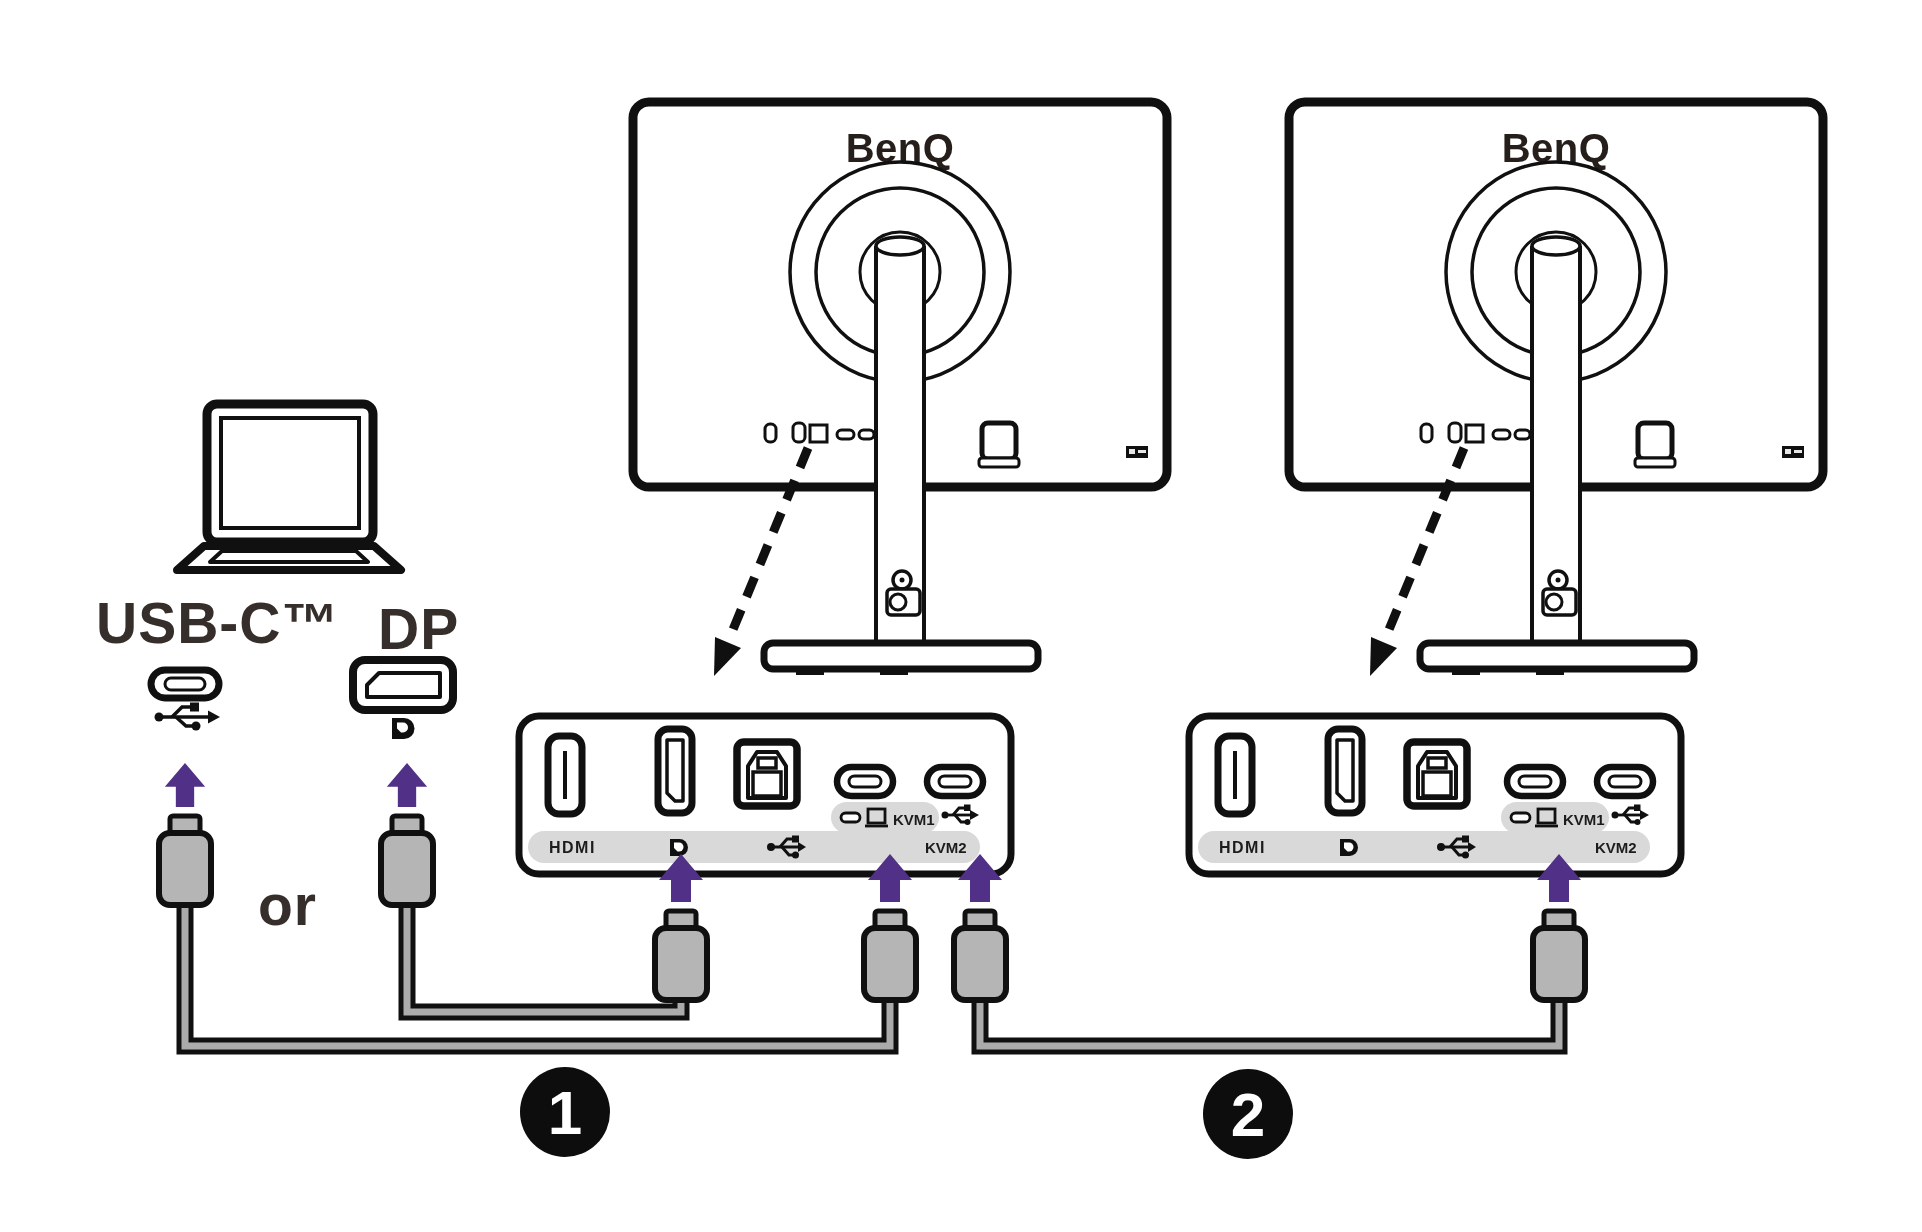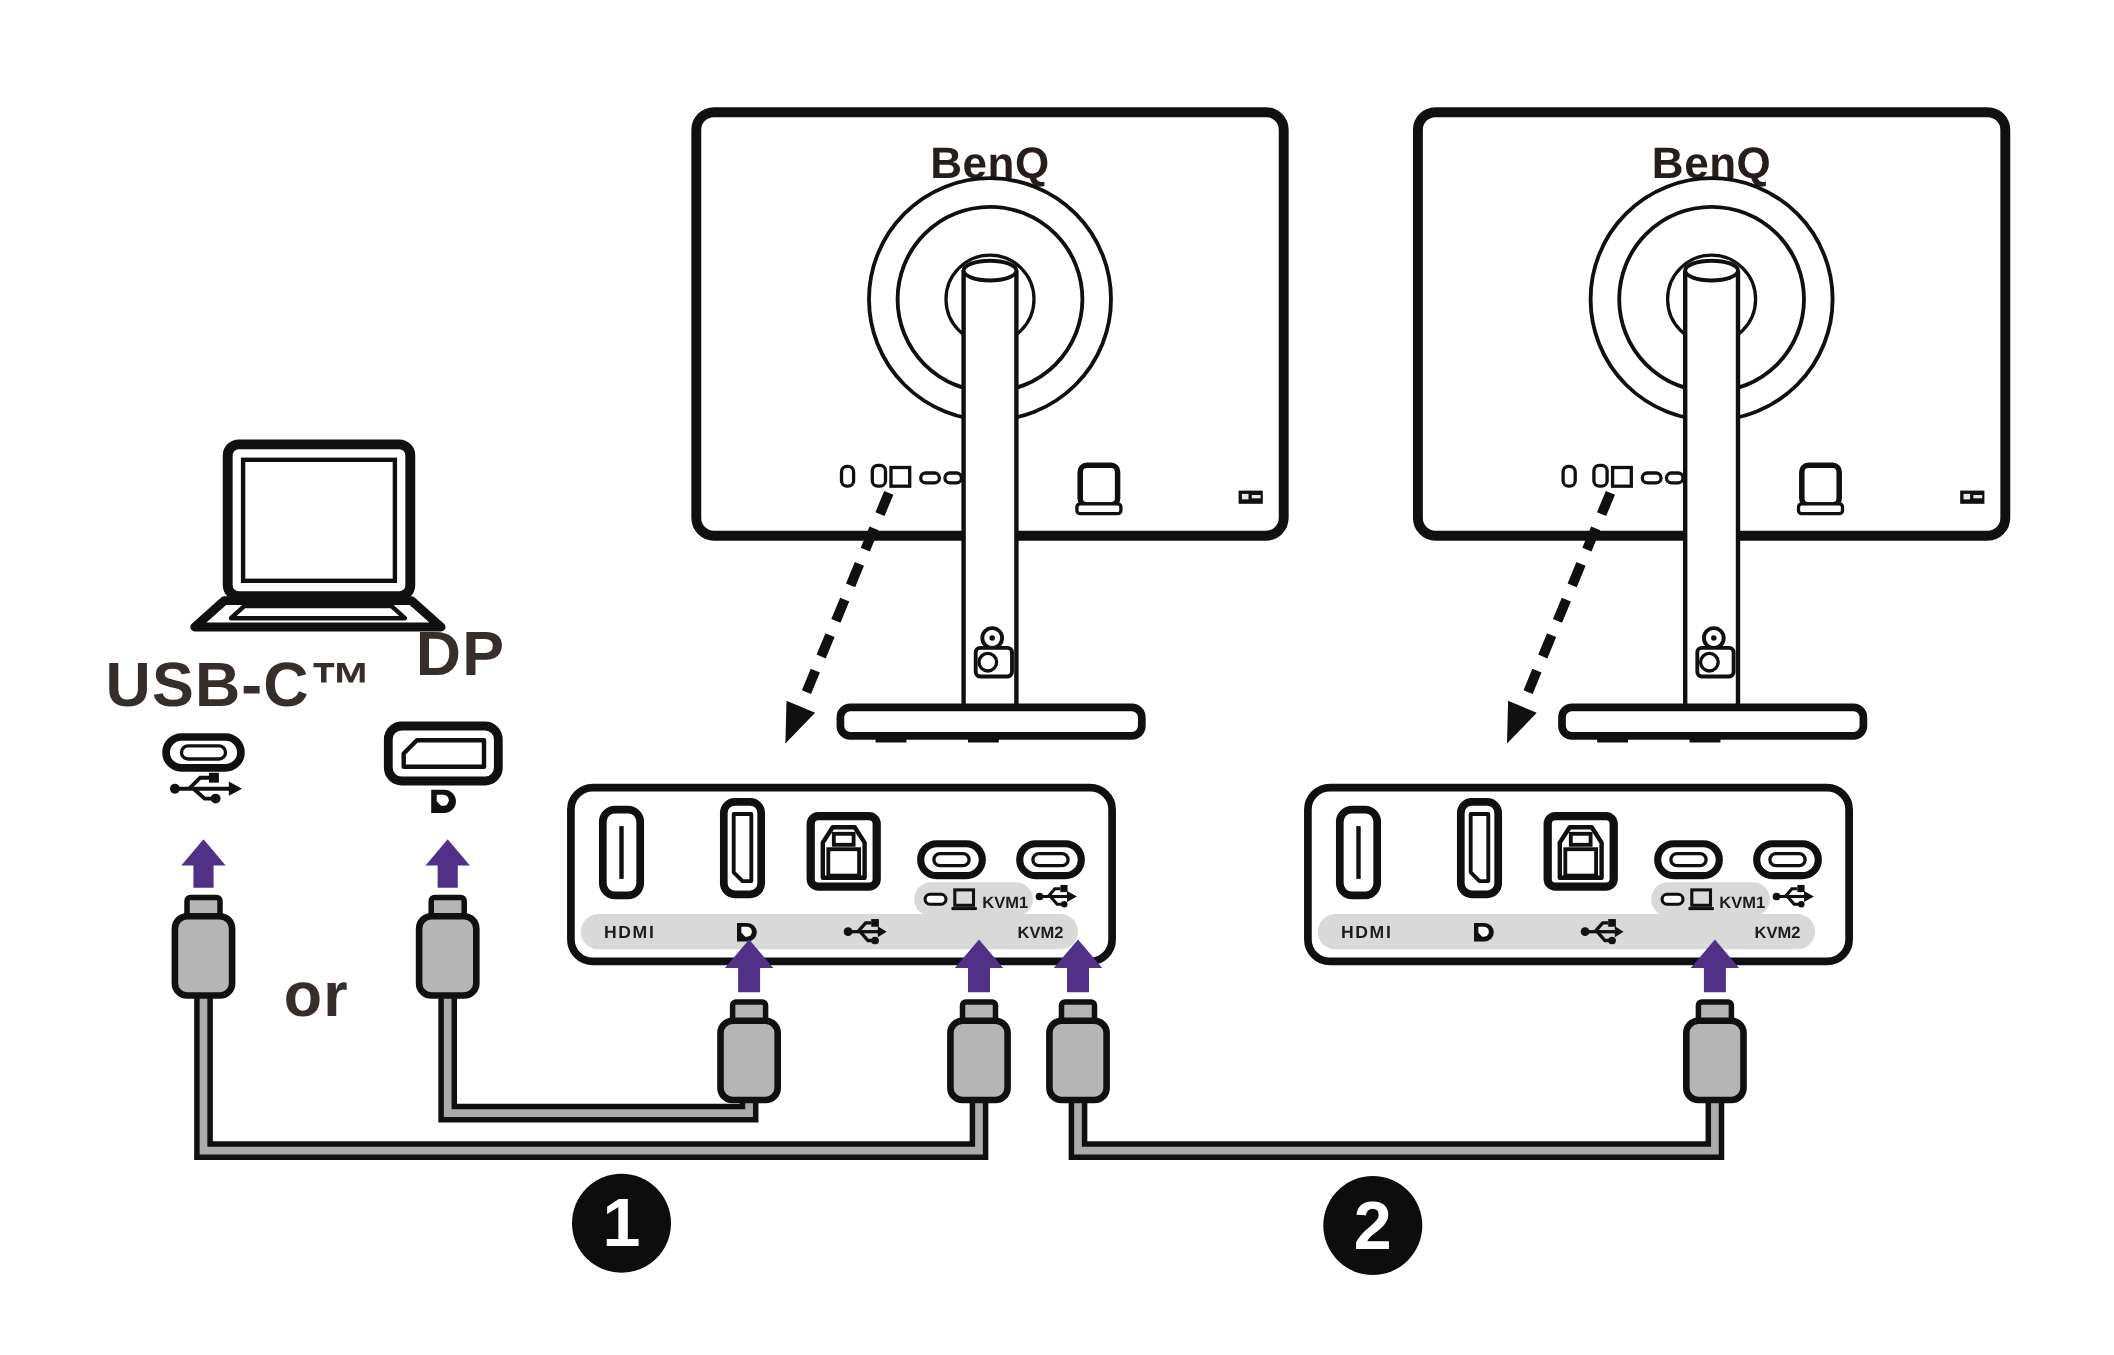--- a/index.html
+++ b/index.html
@@ -45,21 +45,21 @@
   </svg>
 
   <svg class="abs" style="left:165px;top:398px" width="250" height="195" viewBox="0 0 250 195">
     <rect x="42" y="6" width="166" height="138" rx="10" fill="#fff" stroke="var(--outline_ink)" stroke-width="9"></rect>
     <rect x="56" y="20" width="138" height="110" fill="none" stroke="var(--outline_ink)" stroke-width="4"></rect>
     <polygon points="39,148 209,148 236,172 12,172" fill="#fff" stroke="var(--outline_ink)" stroke-width="8" stroke-linejoin="round"></polygon>
     <polygon points="57,153 191,153 203,164 45,164" fill="none" stroke="var(--outline_ink)" stroke-width="4" stroke-linejoin="round"></polygon>
   </svg>
 
   <div class="abs label label-big" style="left:96px;top:590px">USB-C™</div>
-  <div class="abs label label-big" style="left:378px;top:562px">DP</div>
+  <div class="abs label label-big" style="left:378px;top:596px">DP</div>
   <div class="abs label label-big" style="left:258px;top:872px">or</div>
 
   <svg class="abs" style="left:146px;top:664px" width="78" height="68" viewBox="0 0 78 68">
     <rect x="5" y="6" width="68" height="28" rx="14" fill="#fff" stroke="var(--outline_ink)" stroke-width="7"></rect>
     <rect x="19" y="14" width="40" height="12" rx="6" fill="none" stroke="var(--outline_ink)" stroke-width="3"></rect>
     <g>
       <circle cx="13" cy="53" r="4.5" fill="var(--outline_ink)"></circle>
       <path d="M13 53 H64" stroke="var(--outline_ink)" stroke-width="3.5" fill="none"></path>
       <polygon points="74,53 62,46.5 62,59.5" fill="var(--outline_ink)"></polygon>
       <path d="M26 53 L36 43 H44" stroke="var(--outline_ink)" stroke-width="3.5" fill="none"></path>

